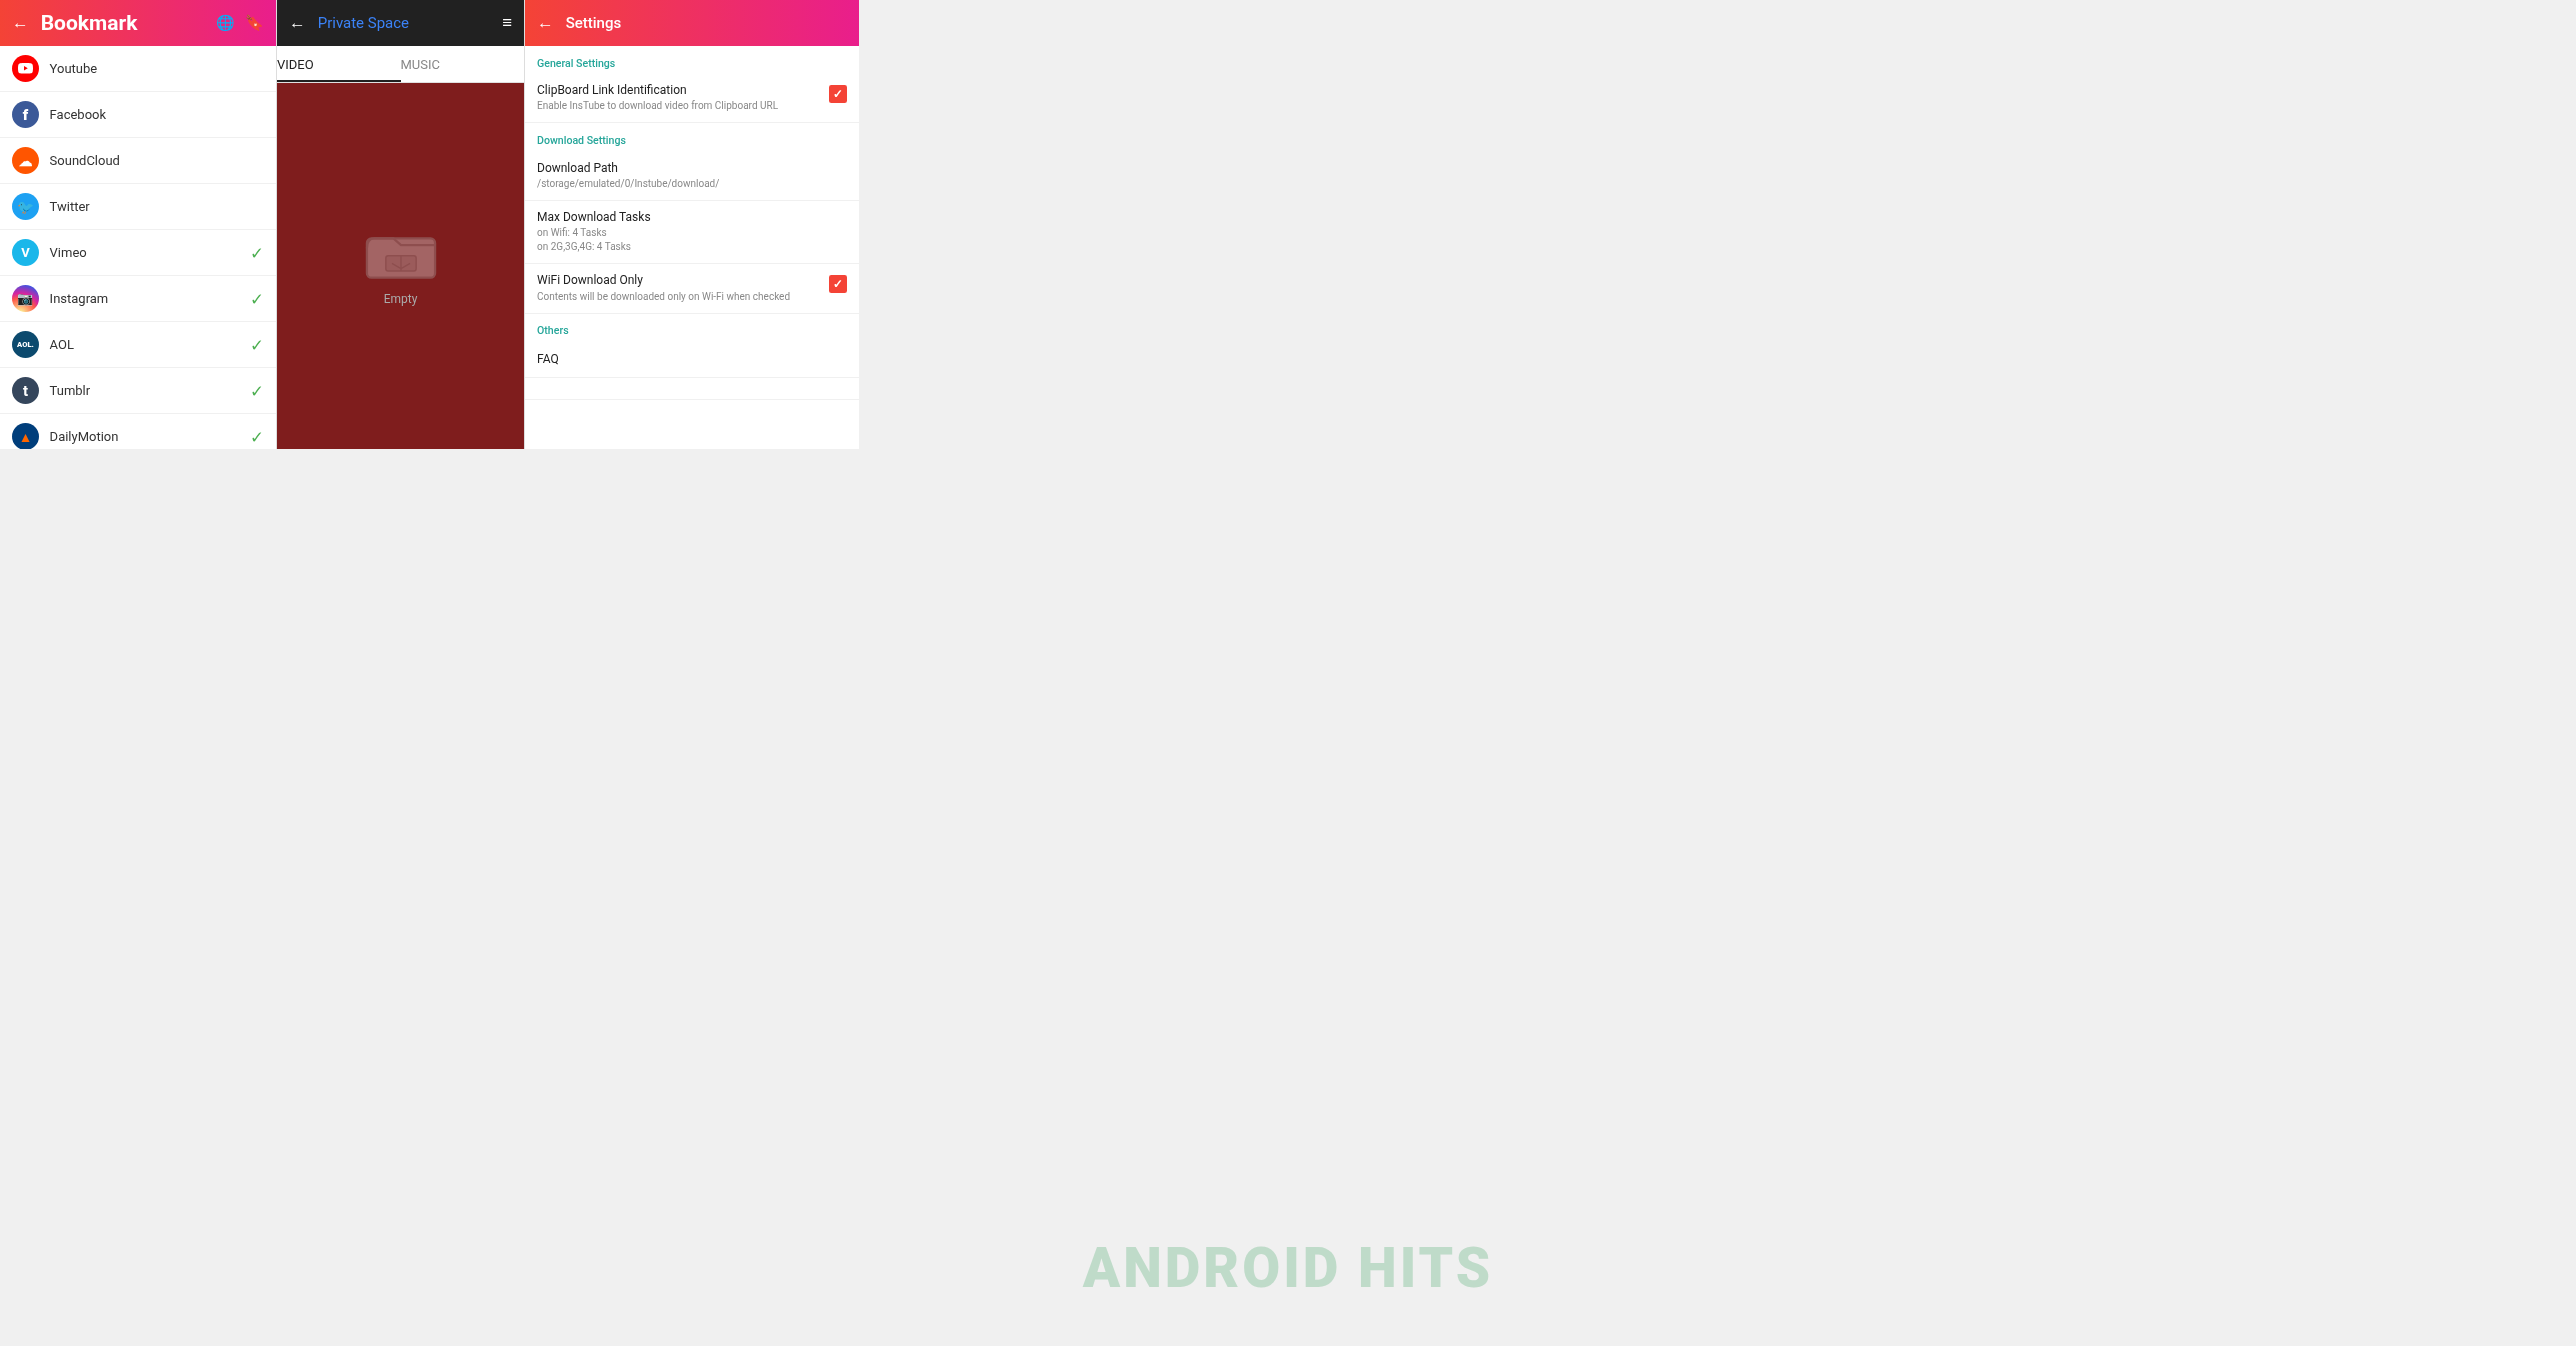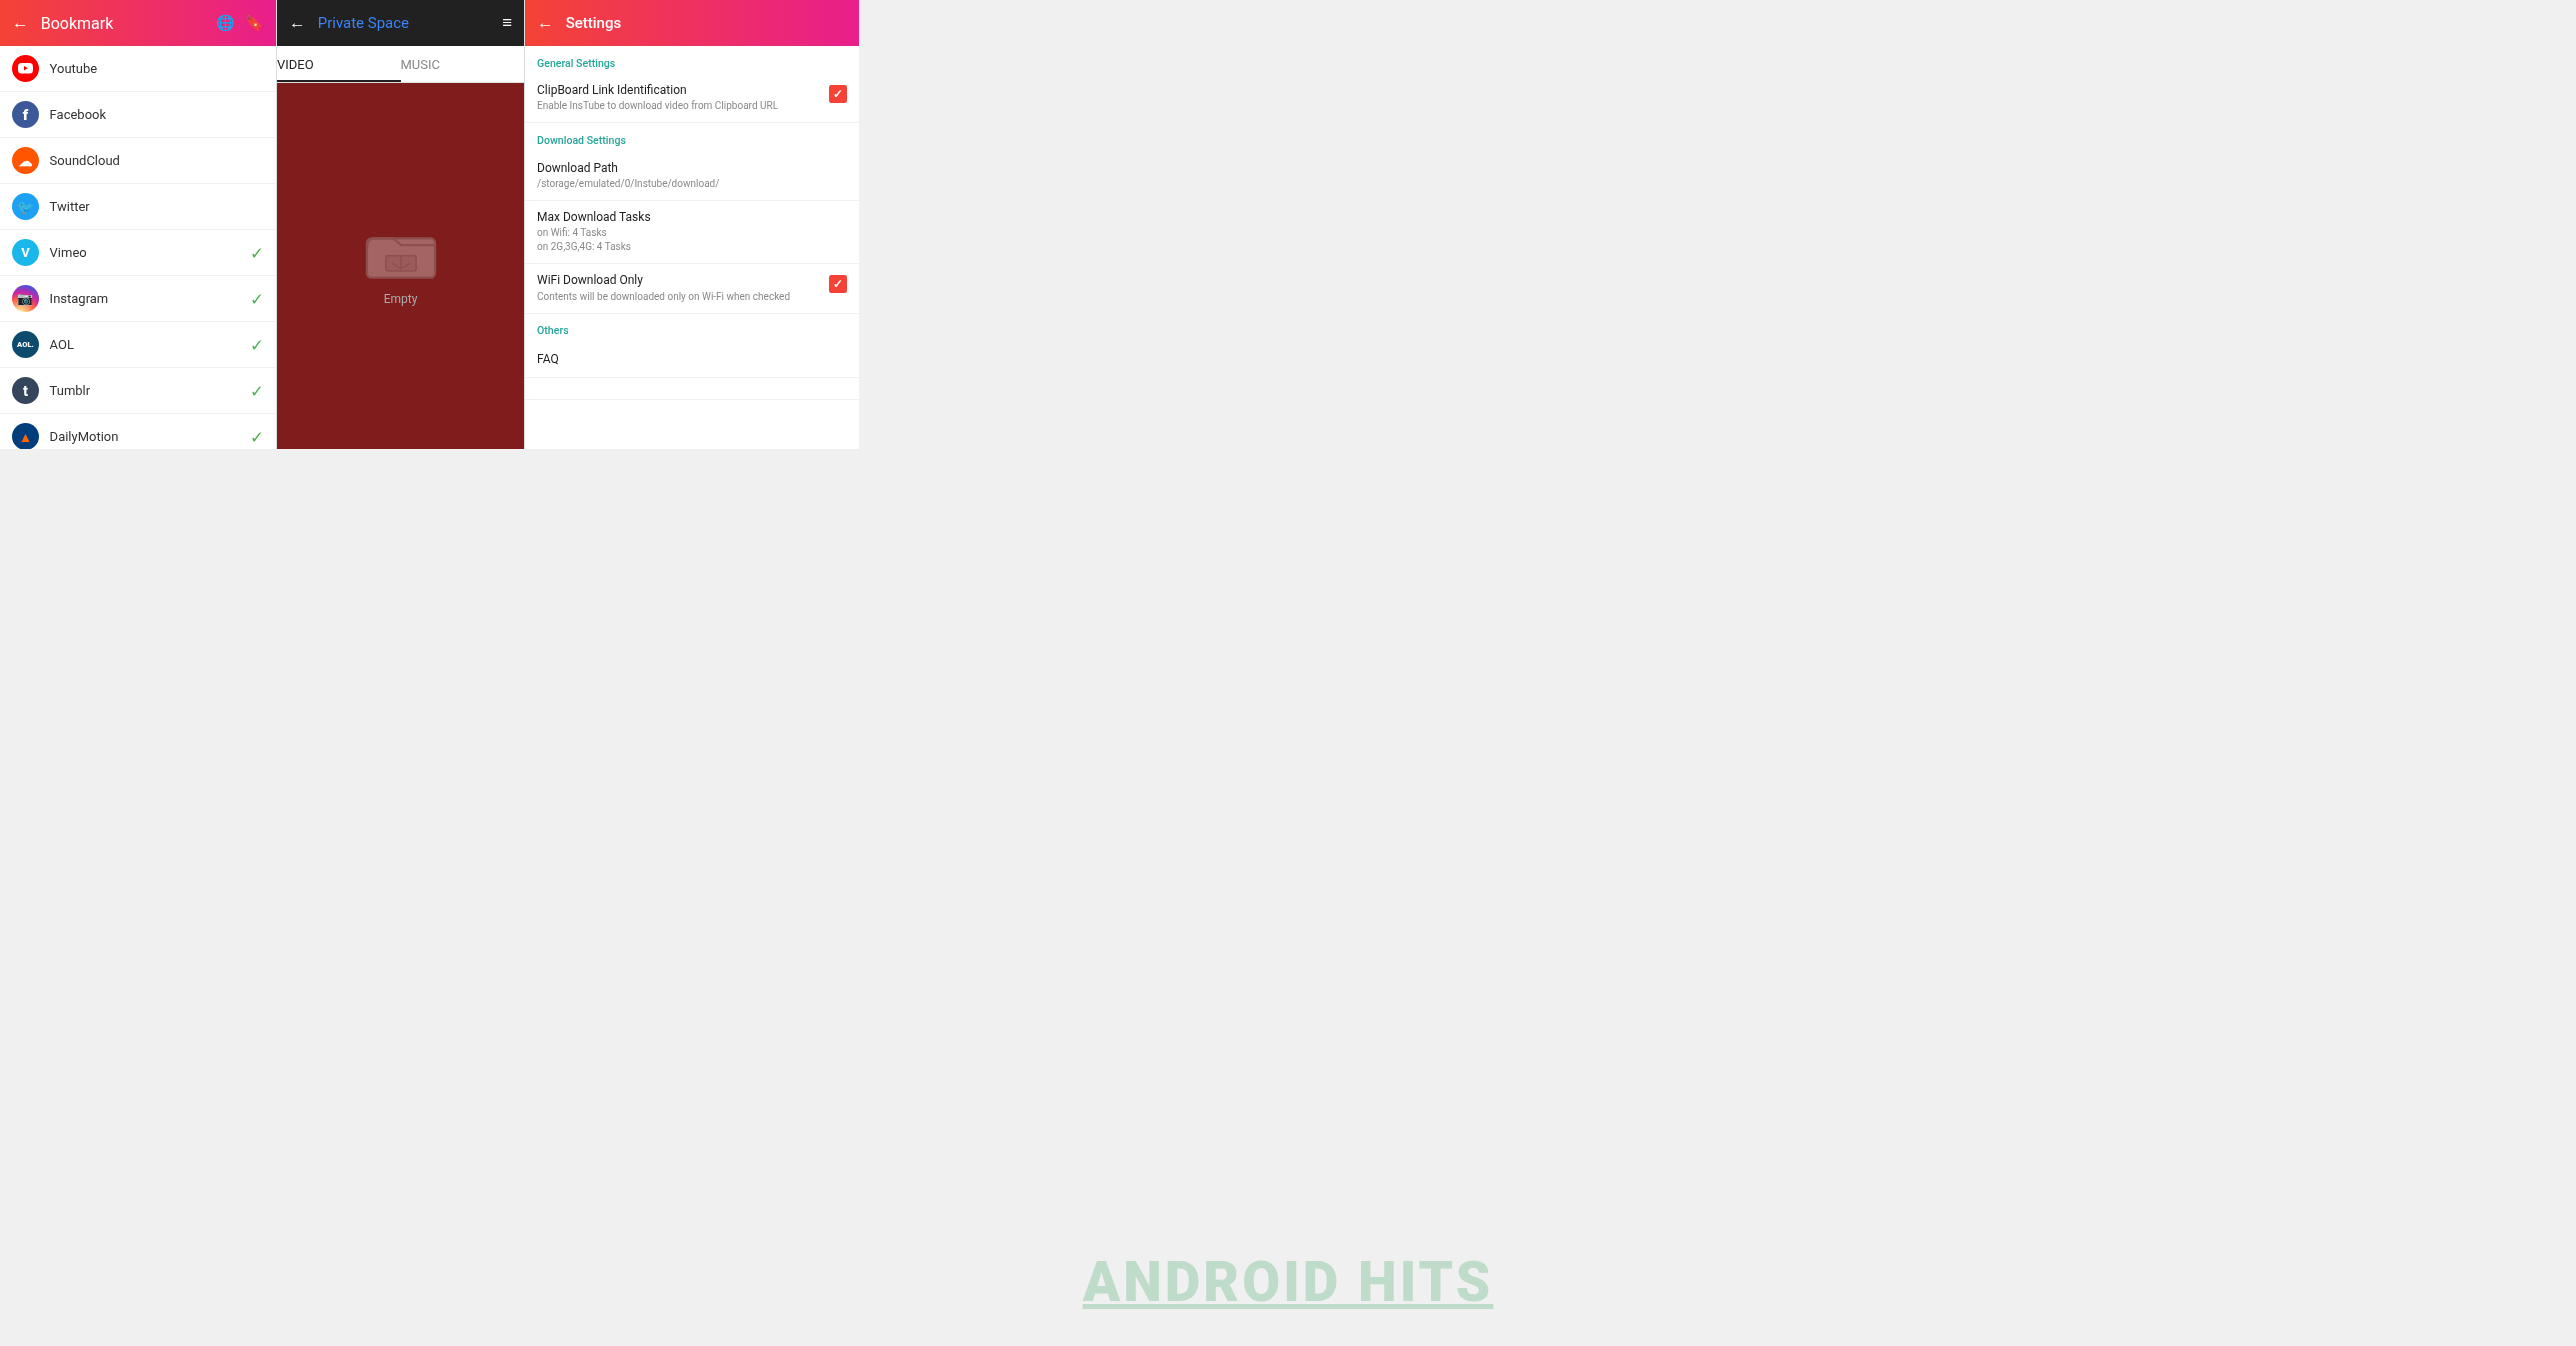--- a/index.html
+++ b/index.html
@@ -32,22 +32,22 @@
       gap: 12px;
       flex-shrink: 0;
     }
     .bookmark-header .back-icon {
       color: #fff;
       font-size: 16.7px;
       cursor: pointer;
     }
     .bookmark-header .title {
       color: #fff;
-      font-size: 16px;
-      font-weight: 400;
+      font-size: 21px;
+      font-weight: 700;
       flex: 1;
     }
     .bookmark-header .header-icons {
       display: flex;
       gap: 10.6px;
     }
     .bookmark-header .header-icons span {
       color: #fff;
       font-size: 15px;
       cursor: pointer;
@@ -266,31 +266,30 @@
       border-bottom: 0.8px solid #f0f0f0;
     }
     .settings-item-simple .item-title {
       font-size: 12px;
       color: #212121;
     }
 
     
     .watermark {
       position: fixed;
-      bottom: 32px;
+      bottom: 46px;
       left: 50%;
       transform: translateX(-50%);
       font-size: 55px;
       font-weight: 900;
       color: rgba(100, 180, 130, 0.35);
       letter-spacing: 3px;
       pointer-events: none;
       white-space: nowrap;
       z-index: 100;
-      text-decoration: underline;
     }
   </style>
 </head>
 <body>
 
 <div class="panel-bookmark">
   <div class="bookmark-header">
     <span class="back-icon">←</span>
     <span class="title">Bookmark</span>
     <div class="header-icons">

